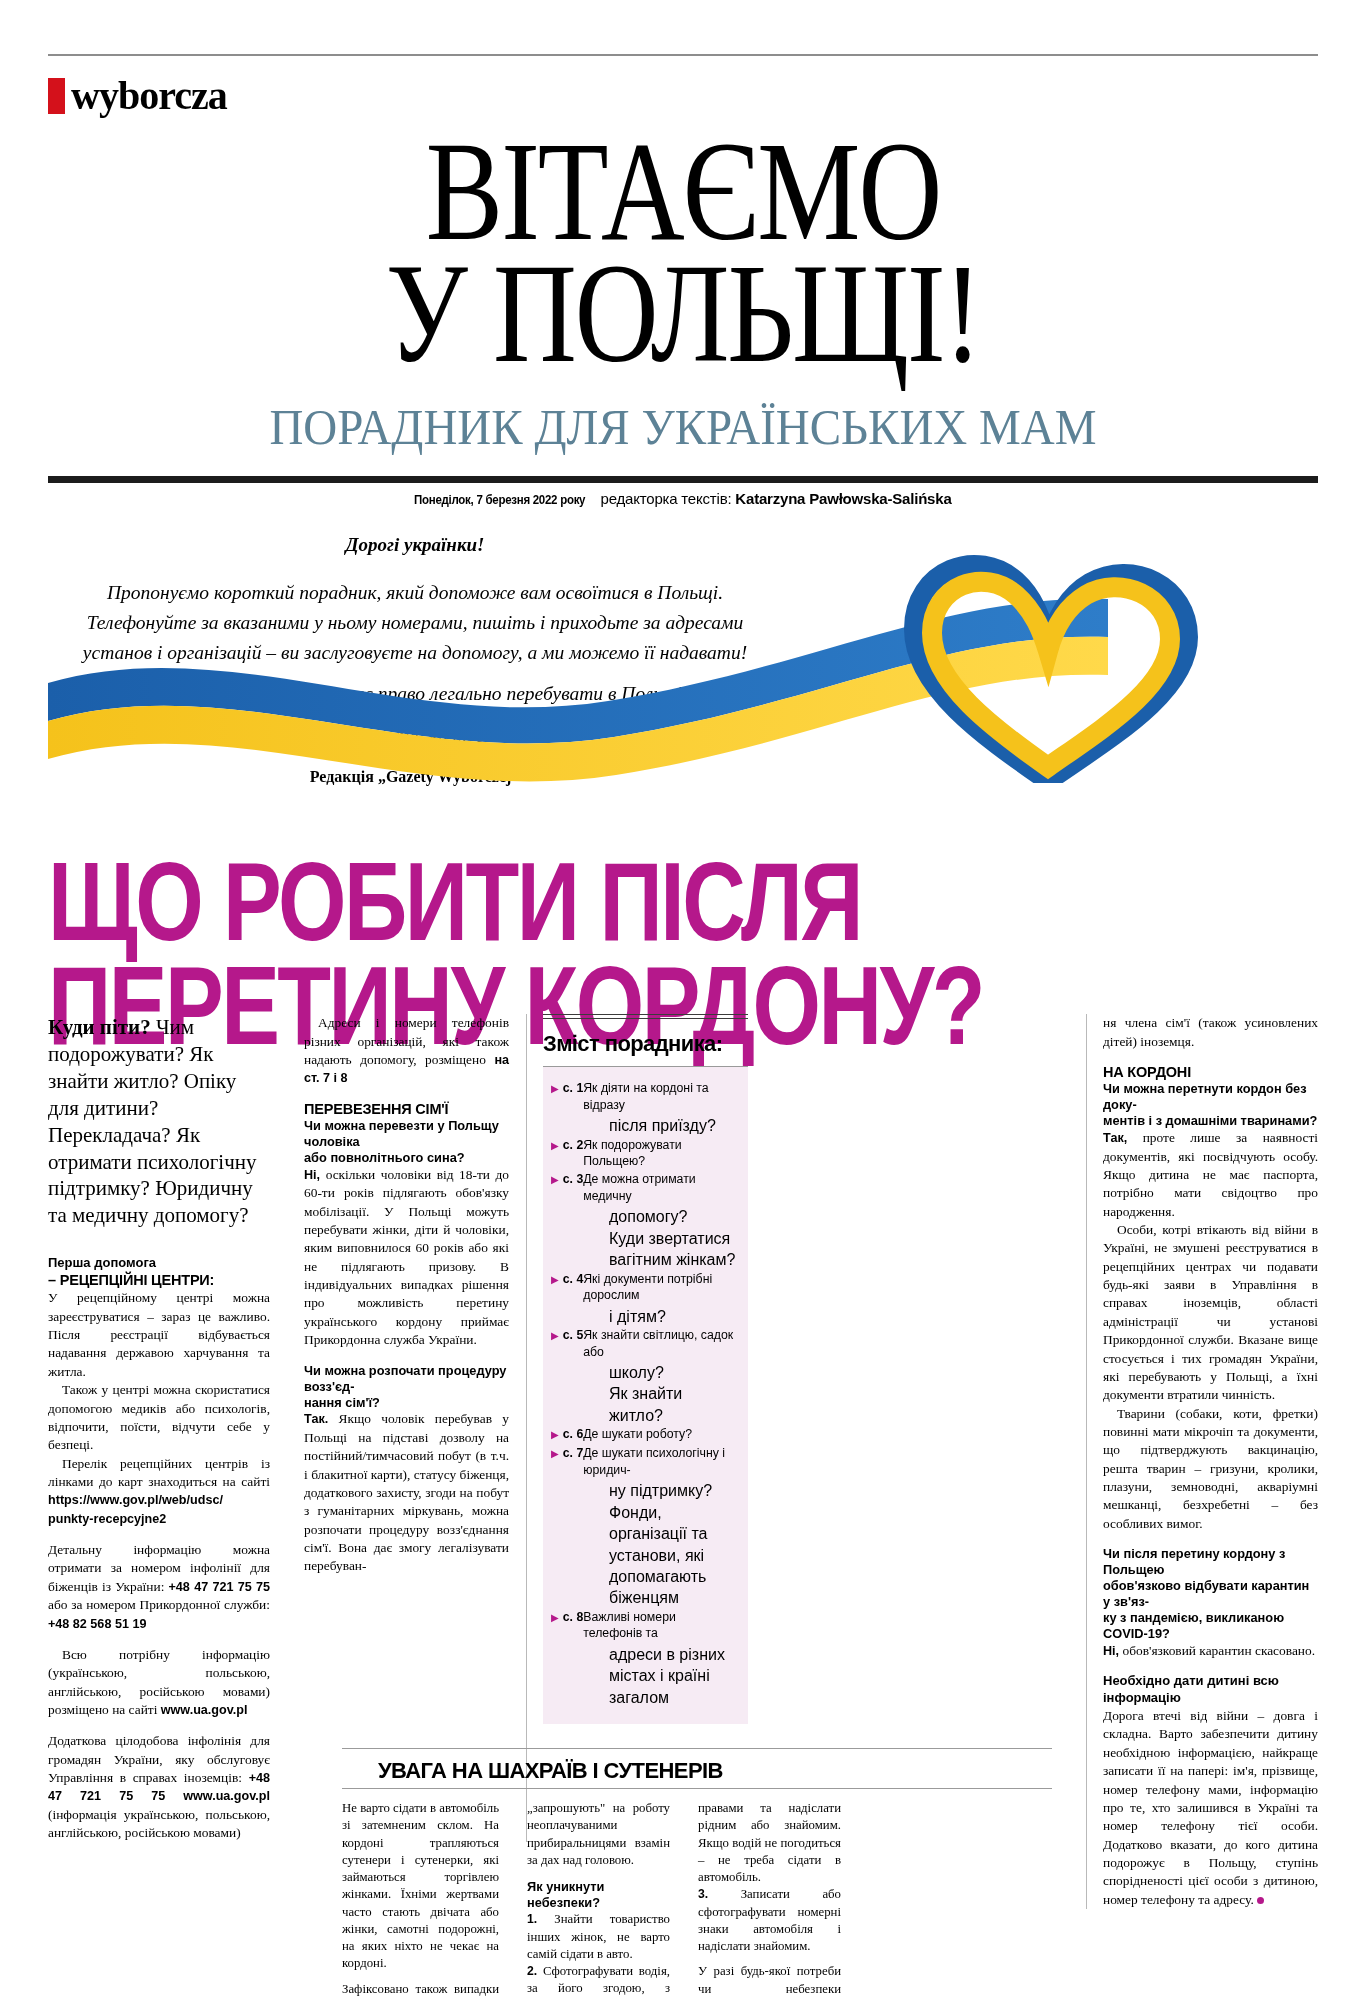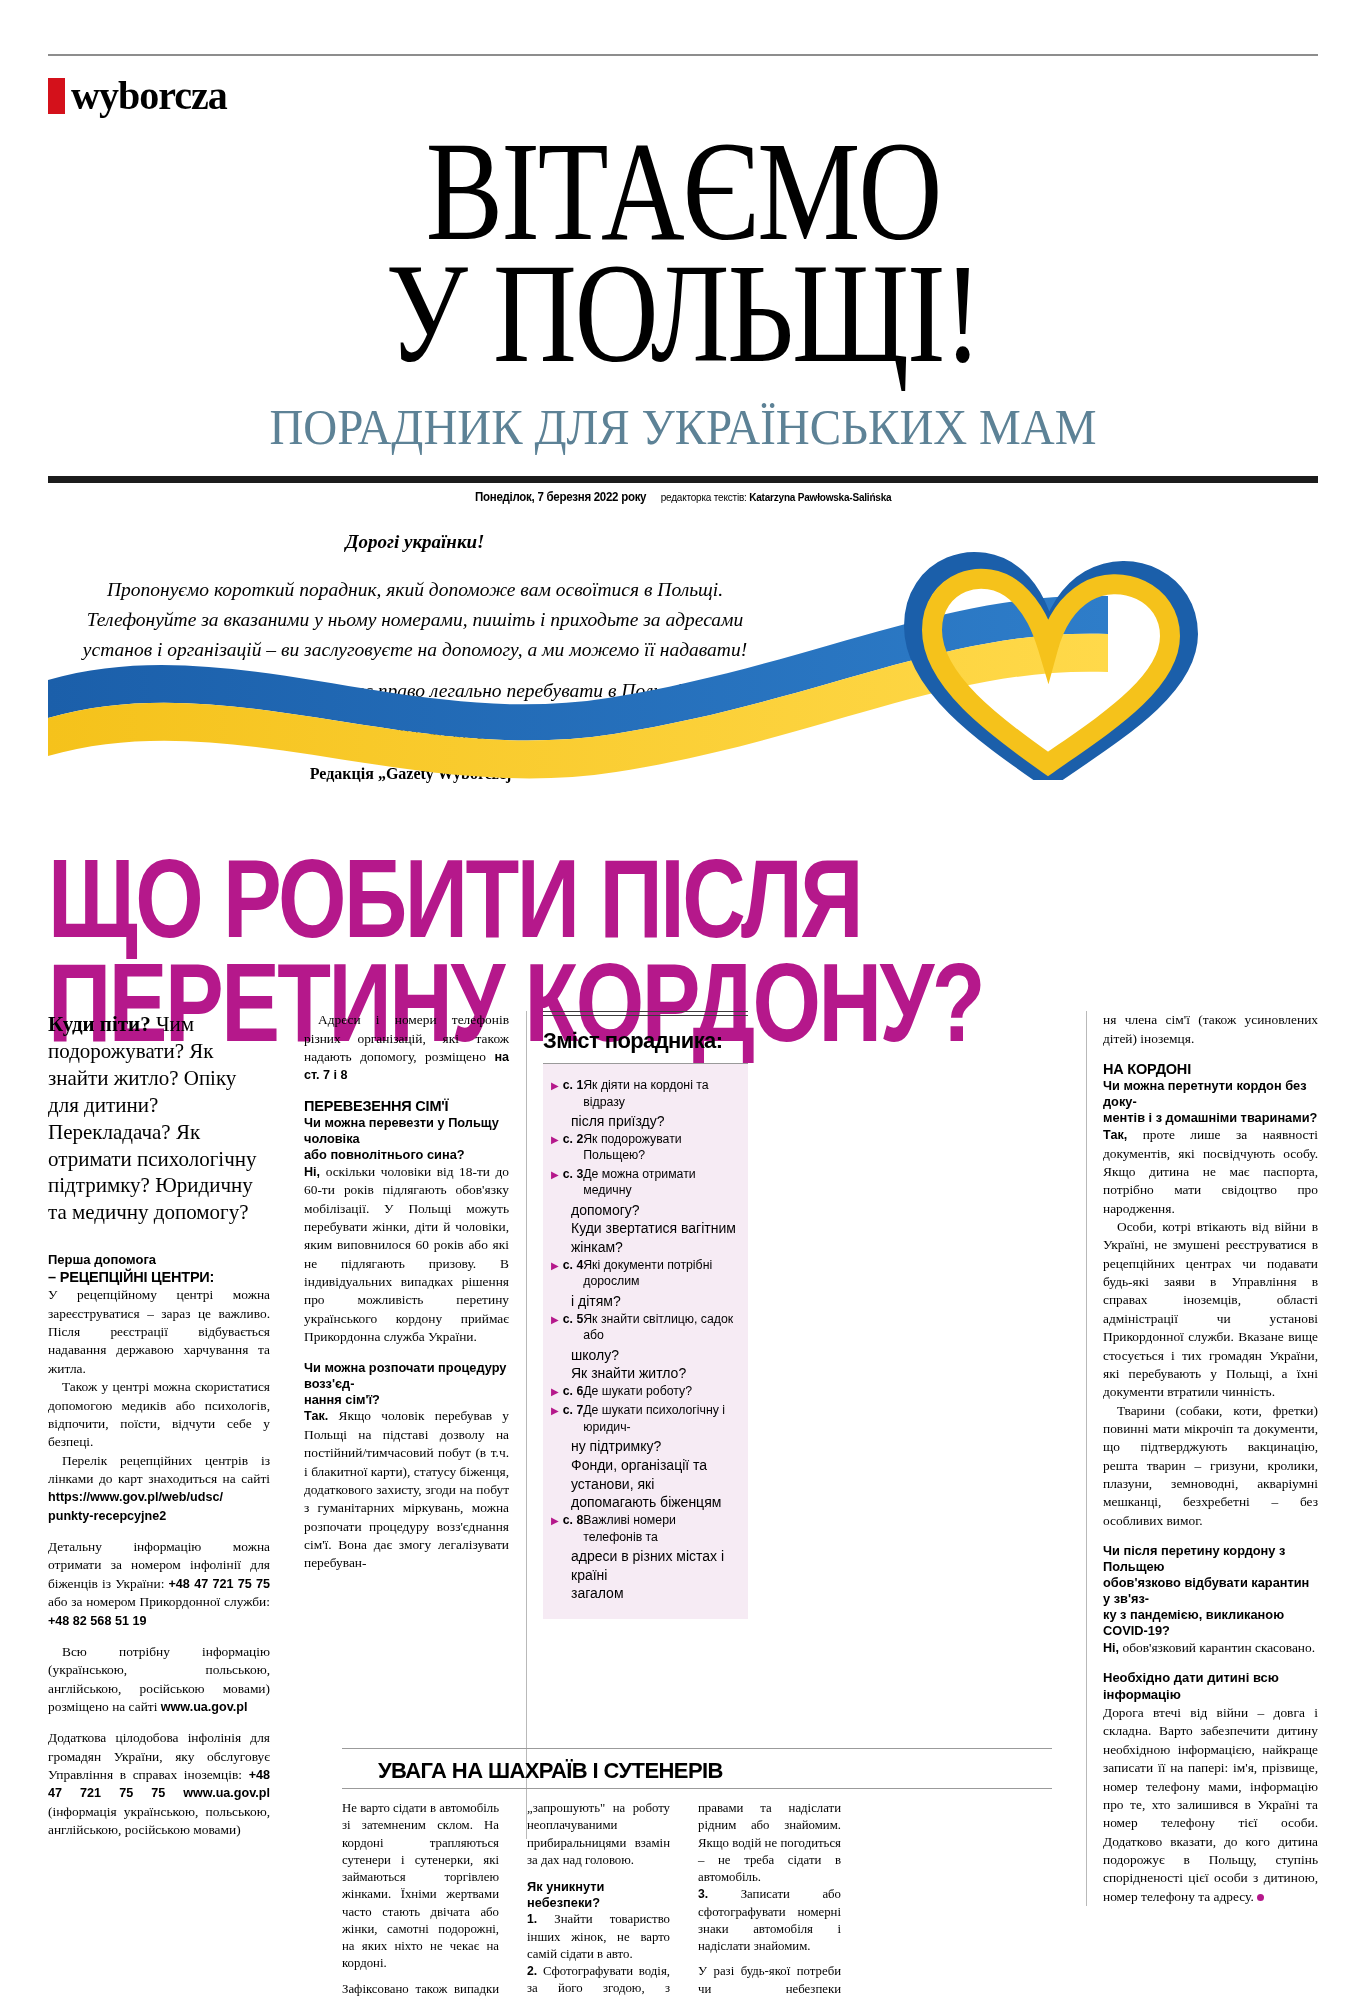--- a/index.html
+++ b/index.html
@@ -86,21 +86,21 @@
     font-family: "Liberation Sans", sans-serif;
   }
   .dateline .left {
     font-size: 12.5px;
     font-weight: bold;
     letter-spacing: -0.3px;
     transform: scaleX(0.92);
     transform-origin: left;
   }
   .dateline .right {
-    font-size: 10px;
+    font-size: 15px;
     letter-spacing: -0.2px;
   }
   .dateline .right b { font-weight: bold; }
 
   
   .intro-zone {
     position: relative;
     height: 290px;
     margin-top: 18px;
   }
@@ -240,23 +240,23 @@
     line-height: 17px;
     margin-right: 4px;
     flex: 0 0 auto;
   }
   .toc-page {
     font-weight: bold;
     flex: 0 0 auto;
   }
   .toc-sub {
     font-family: "Liberation Sans", sans-serif;
-    font-size: 14px;
+    font-size: 16px;
     line-height: 1.34;
-    margin-left: 20px;
+    margin-left: 58px;
   }
 
   
   .scam {
     margin-top: 22px;
     border-top: 1px solid #9b9b9b;
     padding-top: 9px;
   }
   .scam-title {
     font-family: Liberation Sans, sans-serif;

